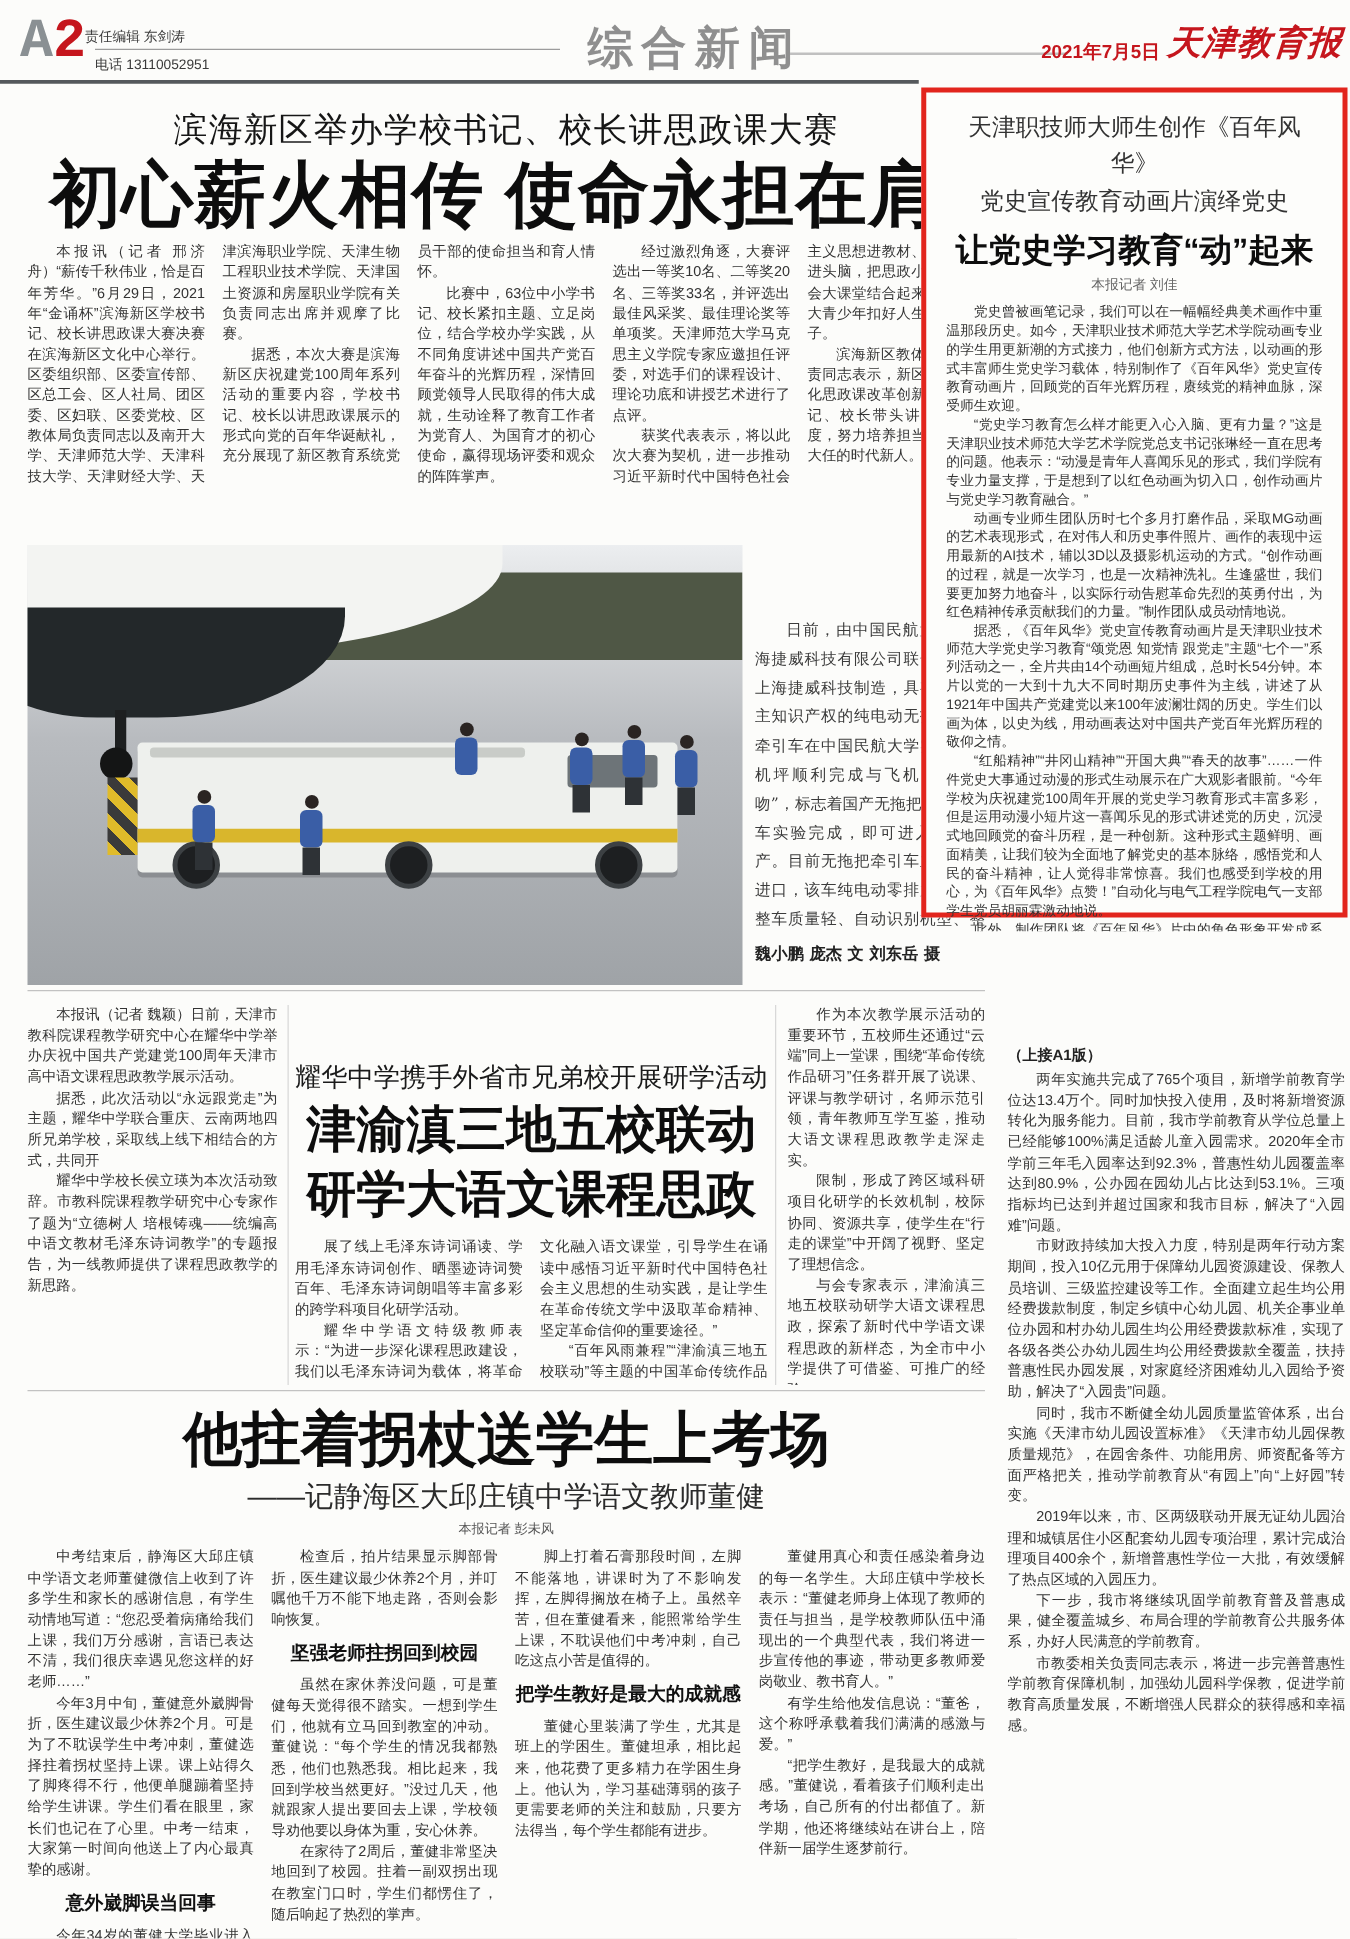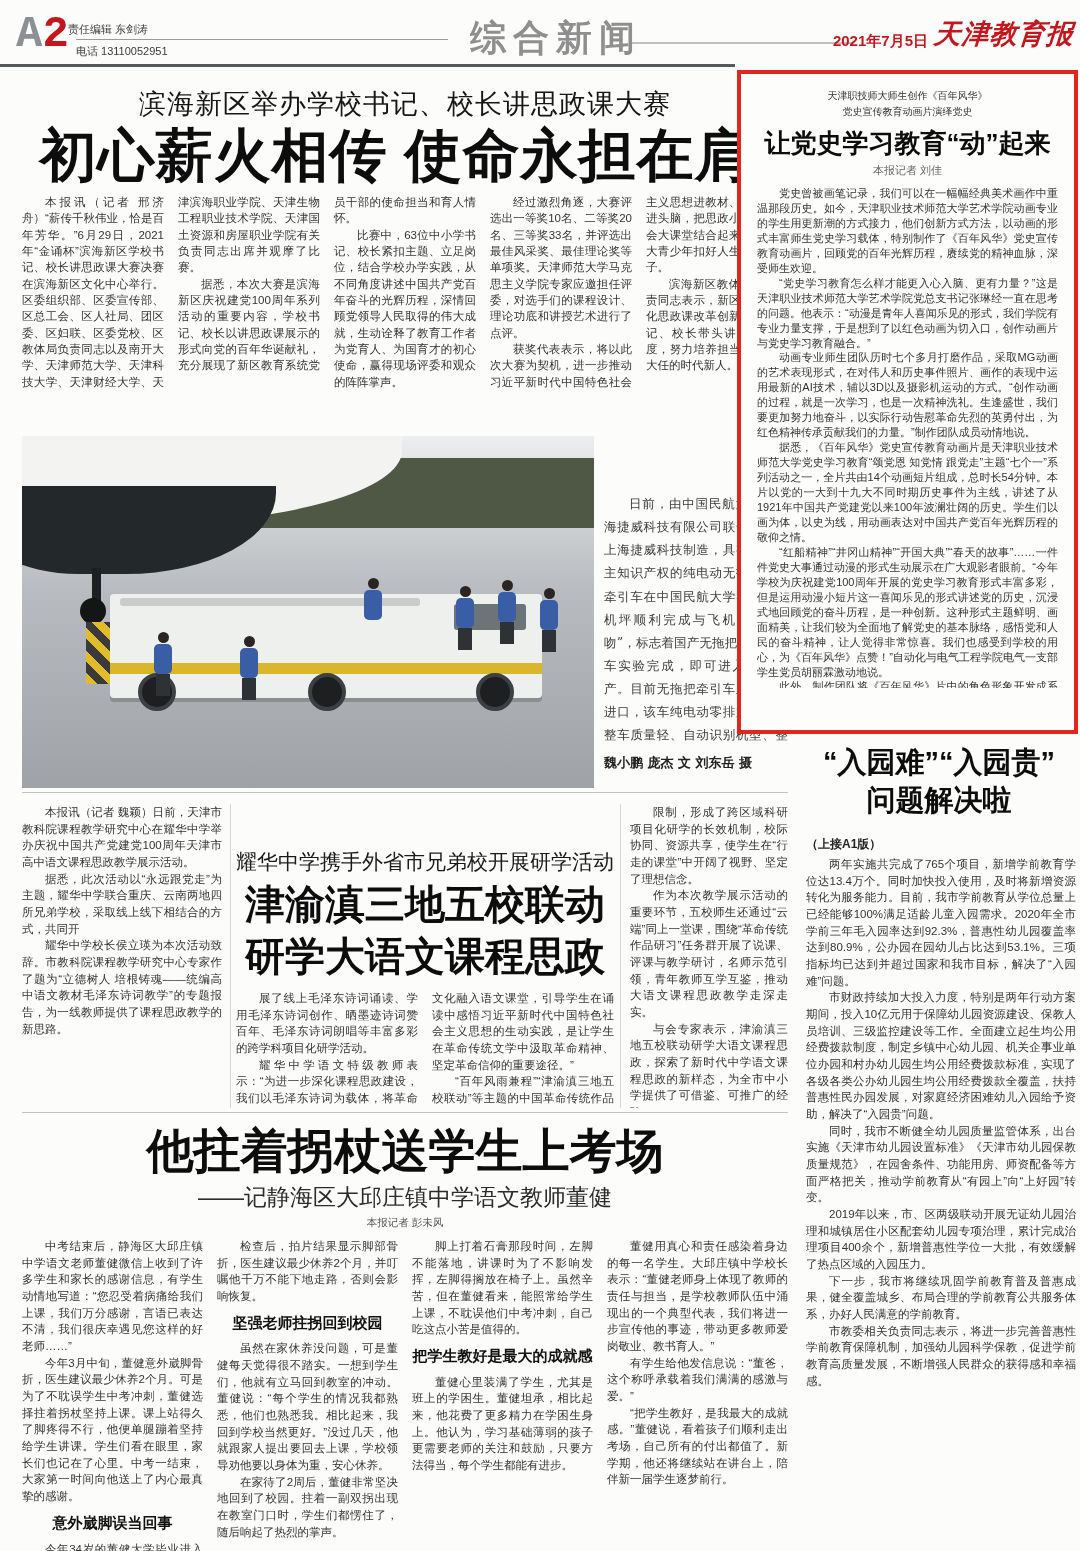--- a/index.html
+++ b/index.html
@@ -46,21 +46,21 @@
   .person .legs{display:block;width:14px;height:22px;margin:0 auto;background:#2e3236;}
   
   .caption{position:absolute;left:604px;top:492px;width:184px;height:256px;overflow:hidden;
            font-family:"DejaVu Serif",serif;font-size:12.5px;line-height:1.85;color:#3b3b3b;text-align:justify;}
   .caption .body-p{text-indent:2em;}
   .photo-credit{position:absolute;left:604px;top:754px;width:184px;font-family:"DejaVu Serif",serif;
                 font-size:13px;font-weight:bold;color:#222;}
   
   .party{position:absolute;left:737px;top:70px;width:341px;height:664px;border:4px solid #e2251d;
          background:#fdfdfb;box-sizing:border-box;padding:14px 16px 8px;}
-  .party-kicker{margin:0;text-align:center;font-size:10px;color:#333;line-height:1.55;font-weight:normal;}
+  .party-kicker{margin:0;text-align:center;font-size:19px;color:#333;line-height:1.55;font-weight:normal;}
   .party-title{margin:7px 0 2px;text-align:center;font-size:26px;font-weight:900;color:#0d0d0d;}
   .party-byline{margin:0 0 8px;text-align:center;font-size:11px;color:#666;}
   .party-body{height:502px;overflow:hidden;font-size:11px;line-height:1.36;text-align:justify;color:#333;}
   
   .kinder-title{position:absolute;left:798px;top:744px;width:282px;text-align:center;font-size:29px;font-weight:900;color:#0d0d0d;line-height:1.3;}
   .kinder-note{position:absolute;left:806px;top:836px;font-size:12px;font-weight:bold;color:#222;}
   .kinder-body{position:absolute;left:806px;top:856px;width:270px;height:692px;overflow:hidden;
                font-size:11.5px;line-height:1.45;text-align:justify;color:#333;}
   
   .rule-mid{position:absolute;left:22px;top:792px;width:766px;height:1px;background:#c2c2c2;}
@@ -167,24 +167,20 @@
         <p class="body-p">党史曾被画笔记录，我们可以在一幅幅经典美术画作中重温那段历史。如今，天津职业技术师范大学艺术学院动画专业的学生用更新潮的方式接力，他们创新方式方法，以动画的形式丰富师生党史学习载体，特别制作了《百年风华》党史宣传教育动画片，回顾党的百年光辉历程，赓续党的精神血脉，深受师生欢迎。</p>
         <p class="body-p">“党史学习教育怎么样才能更入心入脑、更有力量？”这是天津职业技术师范大学艺术学院党总支书记张琳经一直在思考的问题。他表示：“动漫是青年人喜闻乐见的形式，我们学院有专业力量支撑，于是想到了以红色动画为切入口，创作动画片与党史学习教育融合。”</p>
         <p class="body-p">动画专业师生团队历时七个多月打磨作品，采取MG动画的艺术表现形式，在对伟人和历史事件照片、画作的表现中运用最新的AI技术，辅以3D以及摄影机运动的方式。“创作动画的过程，就是一次学习，也是一次精神洗礼。生逢盛世，我们要更加努力地奋斗，以实际行动告慰革命先烈的英勇付出，为红色精神传承贡献我们的力量。”制作团队成员动情地说。</p>
         <p class="body-p">据悉，《百年风华》党史宣传教育动画片是天津职业技术师范大学党史学习教育“颂党恩 知党情 跟党走”主题“七个一”系列活动之一，全片共由14个动画短片组成，总时长54分钟。本片以党的一大到十九大不同时期历史事件为主线，讲述了从1921年中国共产党建党以来100年波澜壮阔的历史。学生们以画为体，以史为线，用动画表达对中国共产党百年光辉历程的敬仰之情。</p>
         <p class="body-p">“红船精神”“井冈山精神”“开国大典”“春天的故事”……一件件党史大事通过动漫的形式生动展示在广大观影者眼前。“今年学校为庆祝建党100周年开展的党史学习教育形式丰富多彩，但是运用动漫小短片这一喜闻乐见的形式讲述党的历史，沉浸式地回顾党的奋斗历程，是一种创新。这种形式主题鲜明、画面精美，让我们较为全面地了解党史的基本脉络，感悟党和人民的奋斗精神，让人觉得非常惊喜。我们也感受到学校的用心，为《百年风华》点赞！”自动化与电气工程学院电气一支部学生党员胡丽霖激动地说。</p>
         <p class="body-p">此外，制作团队将《百年风华》片中的角色形象开发成系列纪念品，包括插画绘本、丝巾、礼盒、人偶手办等，生动、可观、可感、可参与的党史学习教育多元学习体验。</p>
         <p class="body-p">“当先辈的热血故事通过鲜活的方式来到青年学生面前时，他们会知道‘幸福生活来之不易’从来不是一句空话。”指导教师刘芳、白澜说。制作《百年风华》动画片只是开始，接下来老师们还将带领动画专业学生，创作一批党史人物微动漫，号召更多学生参与进来，以行动力与创新力诠释他们心中的那抹炽热的红色，引领他们在党史学习教育中汲取智慧和力量。</p>
       </div>
   </div>
 
-  <div class="kinder-title">
-    <div>“入园难”“入园贵”</div>
-    <div>问题解决啦</div>
-  </div>
   <div class="kinder-note">（上接A1版）</div>
   <div class="kinder-body">
       <p class="body-p">两年实施共完成了765个项目，新增学前教育学位达13.4万个。同时加快投入使用，及时将新增资源转化为服务能力。目前，我市学前教育从学位总量上已经能够100%满足适龄儿童入园需求。2020年全市学前三年毛入园率达到92.3%，普惠性幼儿园覆盖率达到80.9%，公办园在园幼儿占比达到53.1%。三项指标均已达到并超过国家和我市目标，解决了“入园难”问题。</p>
       <p class="body-p">市财政持续加大投入力度，特别是两年行动方案期间，投入10亿元用于保障幼儿园资源建设、保教人员培训、三级监控建设等工作。全面建立起生均公用经费拨款制度，制定乡镇中心幼儿园、机关企事业单位办园和村办幼儿园生均公用经费拨款标准，实现了各级各类公办幼儿园生均公用经费拨款全覆盖，扶持普惠性民办园发展，对家庭经济困难幼儿入园给予资助，解决了“入园贵”问题。</p>
       <p class="body-p">同时，我市不断健全幼儿园质量监管体系，出台实施《天津市幼儿园设置标准》《天津市幼儿园保教质量规范》，在园舍条件、功能用房、师资配备等方面严格把关，推动学前教育从“有园上”向“上好园”转变。</p>
       <p class="body-p">2019年以来，市、区两级联动开展无证幼儿园治理和城镇居住小区配套幼儿园专项治理，累计完成治理项目400余个，新增普惠性学位一大批，有效缓解了热点区域的入园压力。</p>
       <p class="body-p">下一步，我市将继续巩固学前教育普及普惠成果，健全覆盖城乡、布局合理的学前教育公共服务体系，办好人民满意的学前教育。</p>
       <p class="body-p">市教委相关负责同志表示，将进一步完善普惠性学前教育保障机制，加强幼儿园科学保教，促进学前教育高质量发展，不断增强人民群众的获得感和幸福感。</p>
     </div>
 
@@ -200,22 +196,22 @@
   <div class="yaohua-title">
     <div>津渝滇三地五校联动</div>
     <div>研学大语文课程思政</div>
   </div>
   <div class="yaohua-body">
       <p class="body-p">展了线上毛泽东诗词诵读、学用毛泽东诗词创作、晒墨迹诗词赞百年、毛泽东诗词朗唱等丰富多彩的跨学科项目化研学活动。</p>
       <p class="body-p">耀华中学语文特级教师表示：“为进一步深化课程思政建设，我们以毛泽东诗词为载体，将革命文化融入语文课堂，引导学生在诵读中感悟习近平新时代中国特色社会主义思想的生动实践，是让学生在革命传统文学中汲取革命精神、坚定革命信仰的重要途径。”</p>
       <p class="body-p">“百年风雨兼程”“津渝滇三地五校联动”等主题的中国革命传统作品研习、“习近平谈治国理政”项目研学展示活动，这是认真落实真学真懂真信真用、打造大语文课堂的有益探索。</p>
     </div>
   <div class="yaohua-right">
+      <p class="body-p">作为本次教学展示活动的重要环节，五校师生还通过“云端”同上一堂课，围绕“革命传统作品研习”任务群开展了说课、评课与教学研讨，名师示范引领，青年教师互学互鉴，推动大语文课程思政教学走深走实。</p>
       <p class="body-p">限制，形成了跨区域科研项目化研学的长效机制，校际协同、资源共享，使学生在“行走的课堂”中开阔了视野、坚定了理想信念。</p>
-      <p class="body-p">作为本次教学展示活动的重要环节，五校师生还通过“云端”同上一堂课，围绕“革命传统作品研习”任务群开展了说课、评课与教学研讨，名师示范引领，青年教师互学互鉴，推动大语文课程思政教学走深走实。</p>
       <p class="body-p">与会专家表示，津渝滇三地五校联动研学大语文课程思政，探索了新时代中学语文课程思政的新样态，为全市中小学提供了可借鉴、可推广的经验。</p>
     </div>
 
   <div class="rule-low"></div>
   <div class="teacher-title">他拄着拐杖送学生上考场</div>
   <div class="teacher-sub">——记静海区大邱庄镇中学语文教师董健</div>
   <div class="teacher-byline">本报记者 彭未风</div>
   <div class="teacher-cols">
     <div class="t-col">
         <p class="body-p">中考结束后，静海区大邱庄镇中学语文老师董健微信上收到了许多学生和家长的感谢信息，有学生动情地写道：“您忍受着病痛给我们上课，我们万分感谢，言语已表达不清，我们很庆幸遇见您这样的好老师……”</p>

